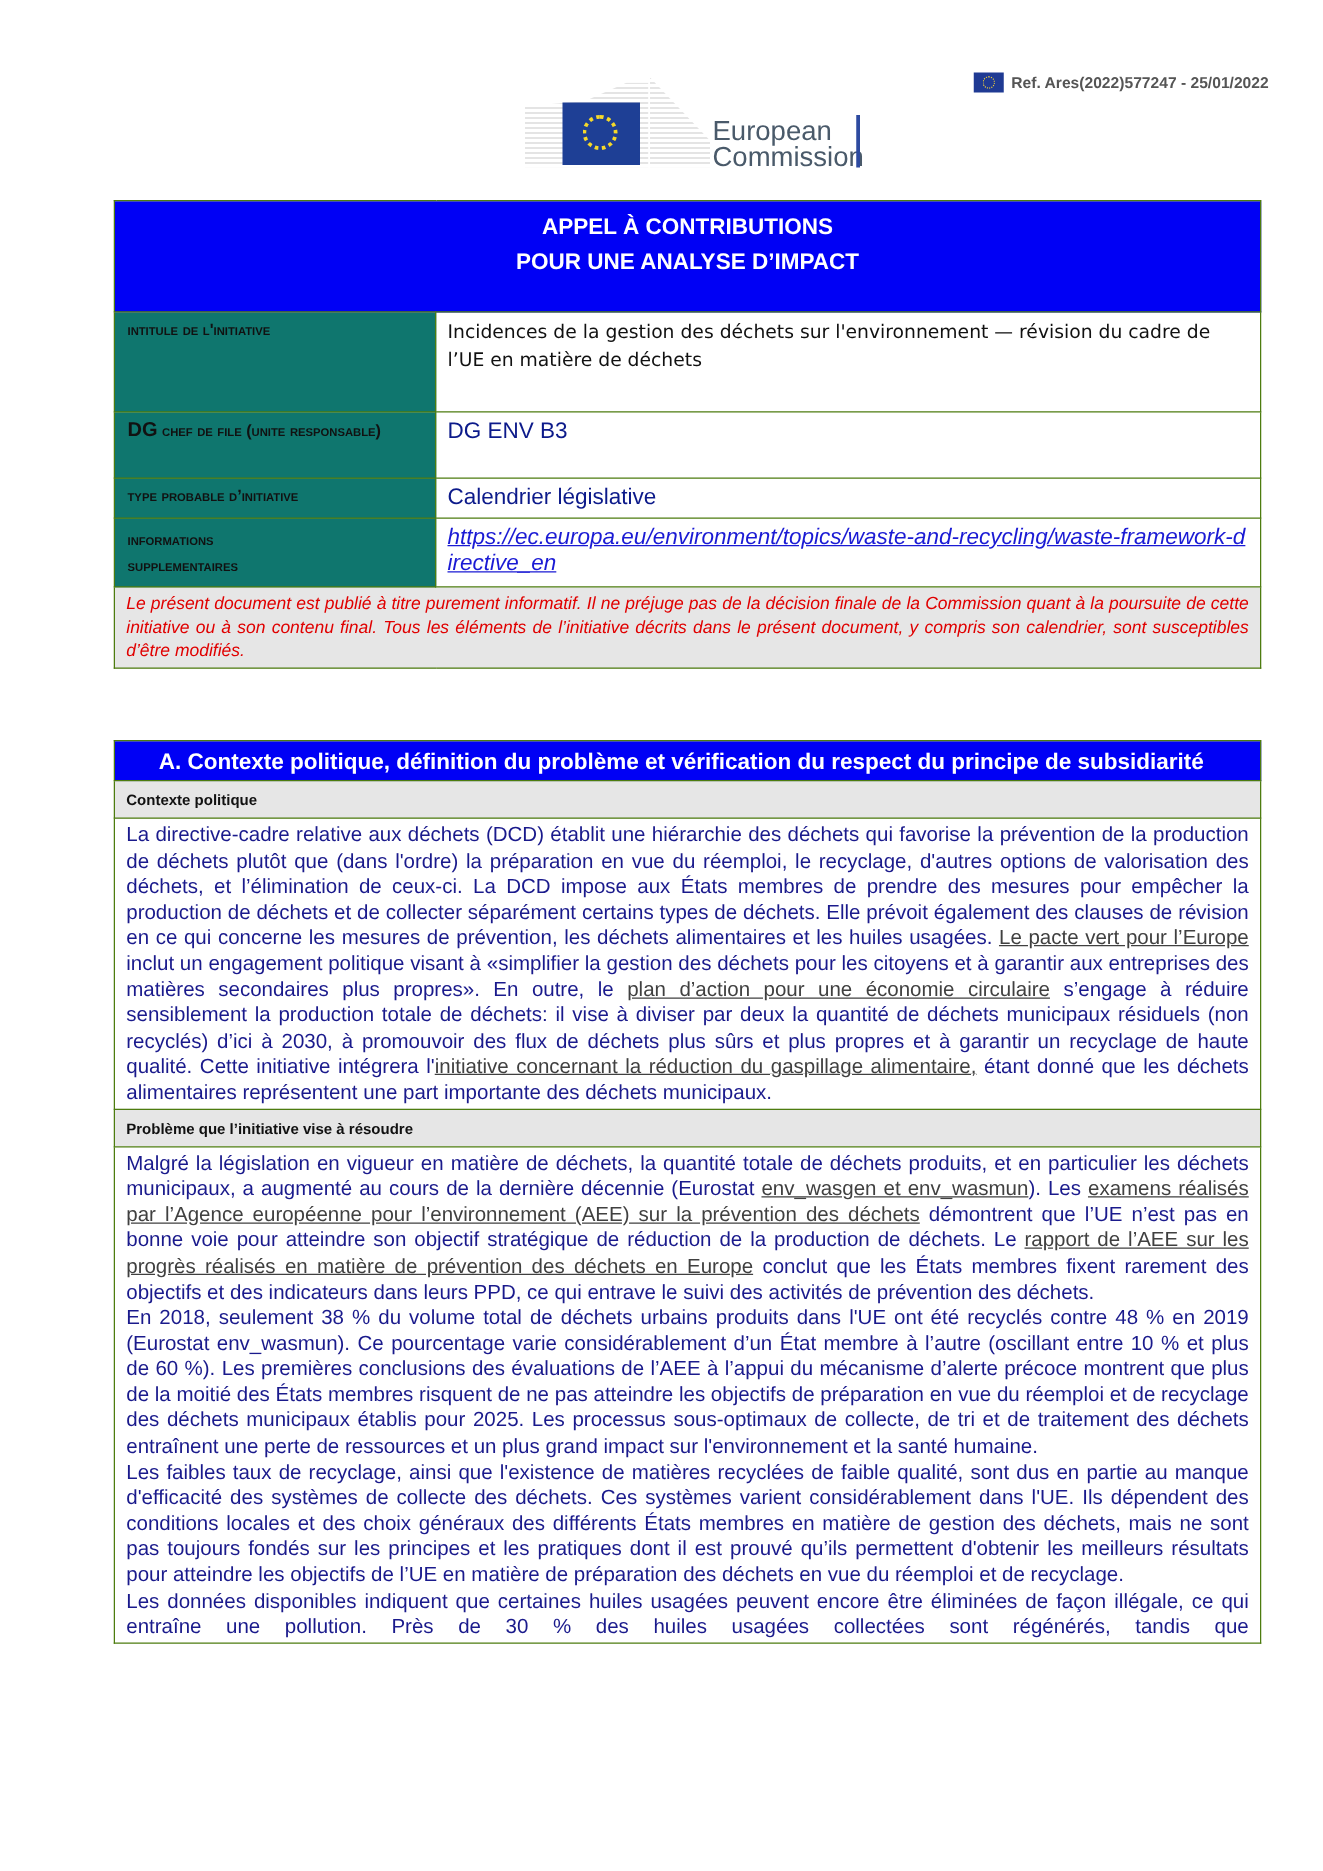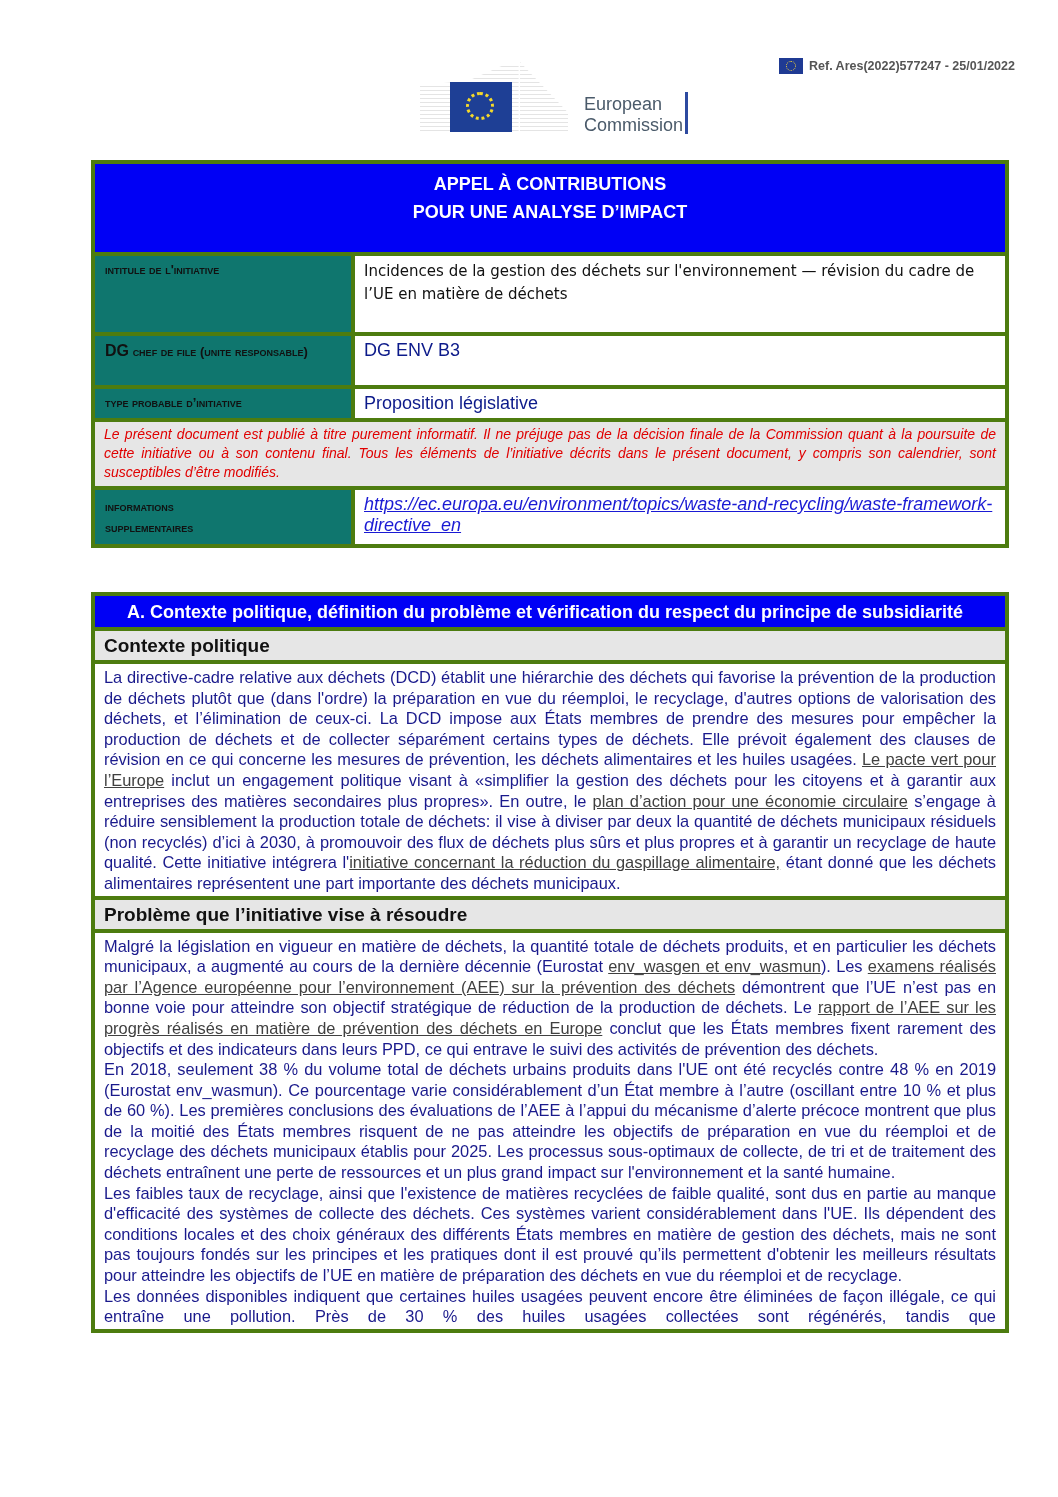--- a/index.html
+++ b/index.html
@@ -11,41 +11,41 @@
 
     .logo { position: absolute; top: 62px; left: 420px; width: 270px; height: 76px; }
     .logo .bldg { position: absolute; left: 0; top: 4px; width: 170px; height: 68px;
       background: repeating-linear-gradient(180deg, #e4e4e4 0 1px, #ffffff 1px 4px); 
       clip-path: polygon(0 28%, 28% 22%, 48% 0, 58% 0, 58% 100%, 0 100%); }
     .logo .bldg2 { position: absolute; left: 100px; top: 0; width: 48px; height: 72px;
       background: repeating-linear-gradient(180deg, #e4e4e4 0 1px, #ffffff 1px 4px);
       clip-path: polygon(0 0, 100% 70%, 100% 100%, 0 100%); }
     .logo .euflag { position: absolute; left: 30px; top: 20px; width: 62px; height: 50px; background: #1e3f95; }
     .logo .euflag .ring { position: absolute; left: 16px; top: 10px; width: 28px; height: 28px; border-radius: 50%; border: 3px dotted #f5d92a; box-sizing: border-box; }
-    .logo .txt { position: absolute; left: 150px; top: 32px; color: #4a5a6a; font-size: 18px; line-height: 21px; margin-left: 14px; }
+    .logo .txt { position: absolute; left: 150px; top: 32px; color: #4a5a6a; font-size: 22px; line-height: 21px; }
     .logo .bar { position: absolute; left: 265px; top: 30px; width: 3px; height: 42px; background: #2d4aa0; }
 
     table { border-collapse: collapse; position: absolute; left: 91px; width: 918px; }
-    td { border: 4px solid #4d7c0f; vertical-align: top; }
+    td { border: 1px solid #4d7c0f; vertical-align: top; }
 
     .t1 { top: 160px; }
     .banner { background: #0000f5; color: #ffffff; text-align: center; font-weight: bold; font-size: 18px; height: 88px; padding: 0; }
     .banner .l1 { margin-top: 6px; line-height: 28px; }
     .banner .l2 { line-height: 28px; }
 
     .lbl { background: #0f766e; width: 236px; padding: 6px 10px; font-weight: bold; font-size: 13px; color: #111; }
     .lbl .big { font-size: 16px; }
     .val { padding: 4px 9px; font-size: 18px; color: #0c1a8a; }
     .val.black { color: #111; }
     .val a { color: #1a1ad4; font-style: italic; text-decoration: underline; }
     .disclaimer { background: #e6e6e6; color: #e00000; font-style: italic; font-size: 14px; line-height: 19px; padding: 3px 9px 4px 9px; text-align: justify; }
 
     .t2 { top: 592px; }
     .secbanner { background: #0000f5; color: #fff; font-weight: bold; font-size: 18px; text-align: center; line-height: 22px; padding: 5px 20px 4px 10px; }
-    .subhead { background: #e6e6e6; font-weight: bold; font-size: 19px; color: #111; padding: 5px 9px 4px 9px; line-height: 20px; }
+    .subhead { background: #e6e6e6; font-weight: bold; font-size: 12px; color: #111; padding: 5px 9px 4px 9px; line-height: 20px; }
     .body { font-size: 16.4px; line-height: 20.6px; color: #1a1a8c; padding: 3px 9px 2px 9px; text-align: justify; }
     .body p { margin: 0; }
     .body a { color: #404040; text-decoration: underline; }
   </style>
 </head>
 <body>
 
 <div class="ref">
   <div class="flag">
       <span></span>
@@ -80,28 +80,28 @@
   </tr>
   <tr style="height:53px">
     <td class="lbl" style="text-align:justify; line-height:18px;">
       <span class="big">DG</span>
       <span style="font-variant: small-caps; text-transform: lowercase;">chef de file (unite responsable)</span>
     </td>
     <td class="val">DG ENV B3</td>
   </tr>
   <tr style="height:32px">
     <td class="lbl" style="font-variant: small-caps; text-transform: lowercase;">Type probable d’initiative</td>
-    <td class="val">Proposition législative</td>
-  </tr>
-  <tr>
-    <td colspan="2" class="disclaimer">Le présent document est publié à titre purement informatif. Il ne préjuge pas de la décision finale de la Commission quant à la poursuite de cette initiative ou à son contenu final. Tous les éléments de l’initiative décrits dans le présent document, y compris son calendrier, sont susceptibles d’être modifiés.</td>
+    <td class="val">Calendrier législative</td>
   </tr>
   <tr style="height:52px">
     <td class="lbl" style="font-variant: small-caps; text-transform: lowercase; line-height:21px; width:180px;"><span style="display:inline-block; width:130px;">Informations supplementaires</span></td>
     <td class="val" style="line-height:21px; word-break: break-all;"><a href="#">https://ec.europa.eu/environment/topics/waste-and-recycling/waste-framework-directive_en</a></td>
+  </tr>
+  <tr>
+    <td colspan="2" class="disclaimer">Le présent document est publié à titre purement informatif. Il ne préjuge pas de la décision finale de la Commission quant à la poursuite de cette initiative ou à son contenu final. Tous les éléments de l’initiative décrits dans le présent document, y compris son calendrier, sont susceptibles d’être modifiés.</td>
   </tr>
 </tbody>
   </table>
 
 <table class="t2">
   <tbody>
       <tr>
     <td class="secbanner">A. Contexte politique, définition du problème et vérification du respect du principe de subsidiarité</td>
   </tr>
   <tr>

